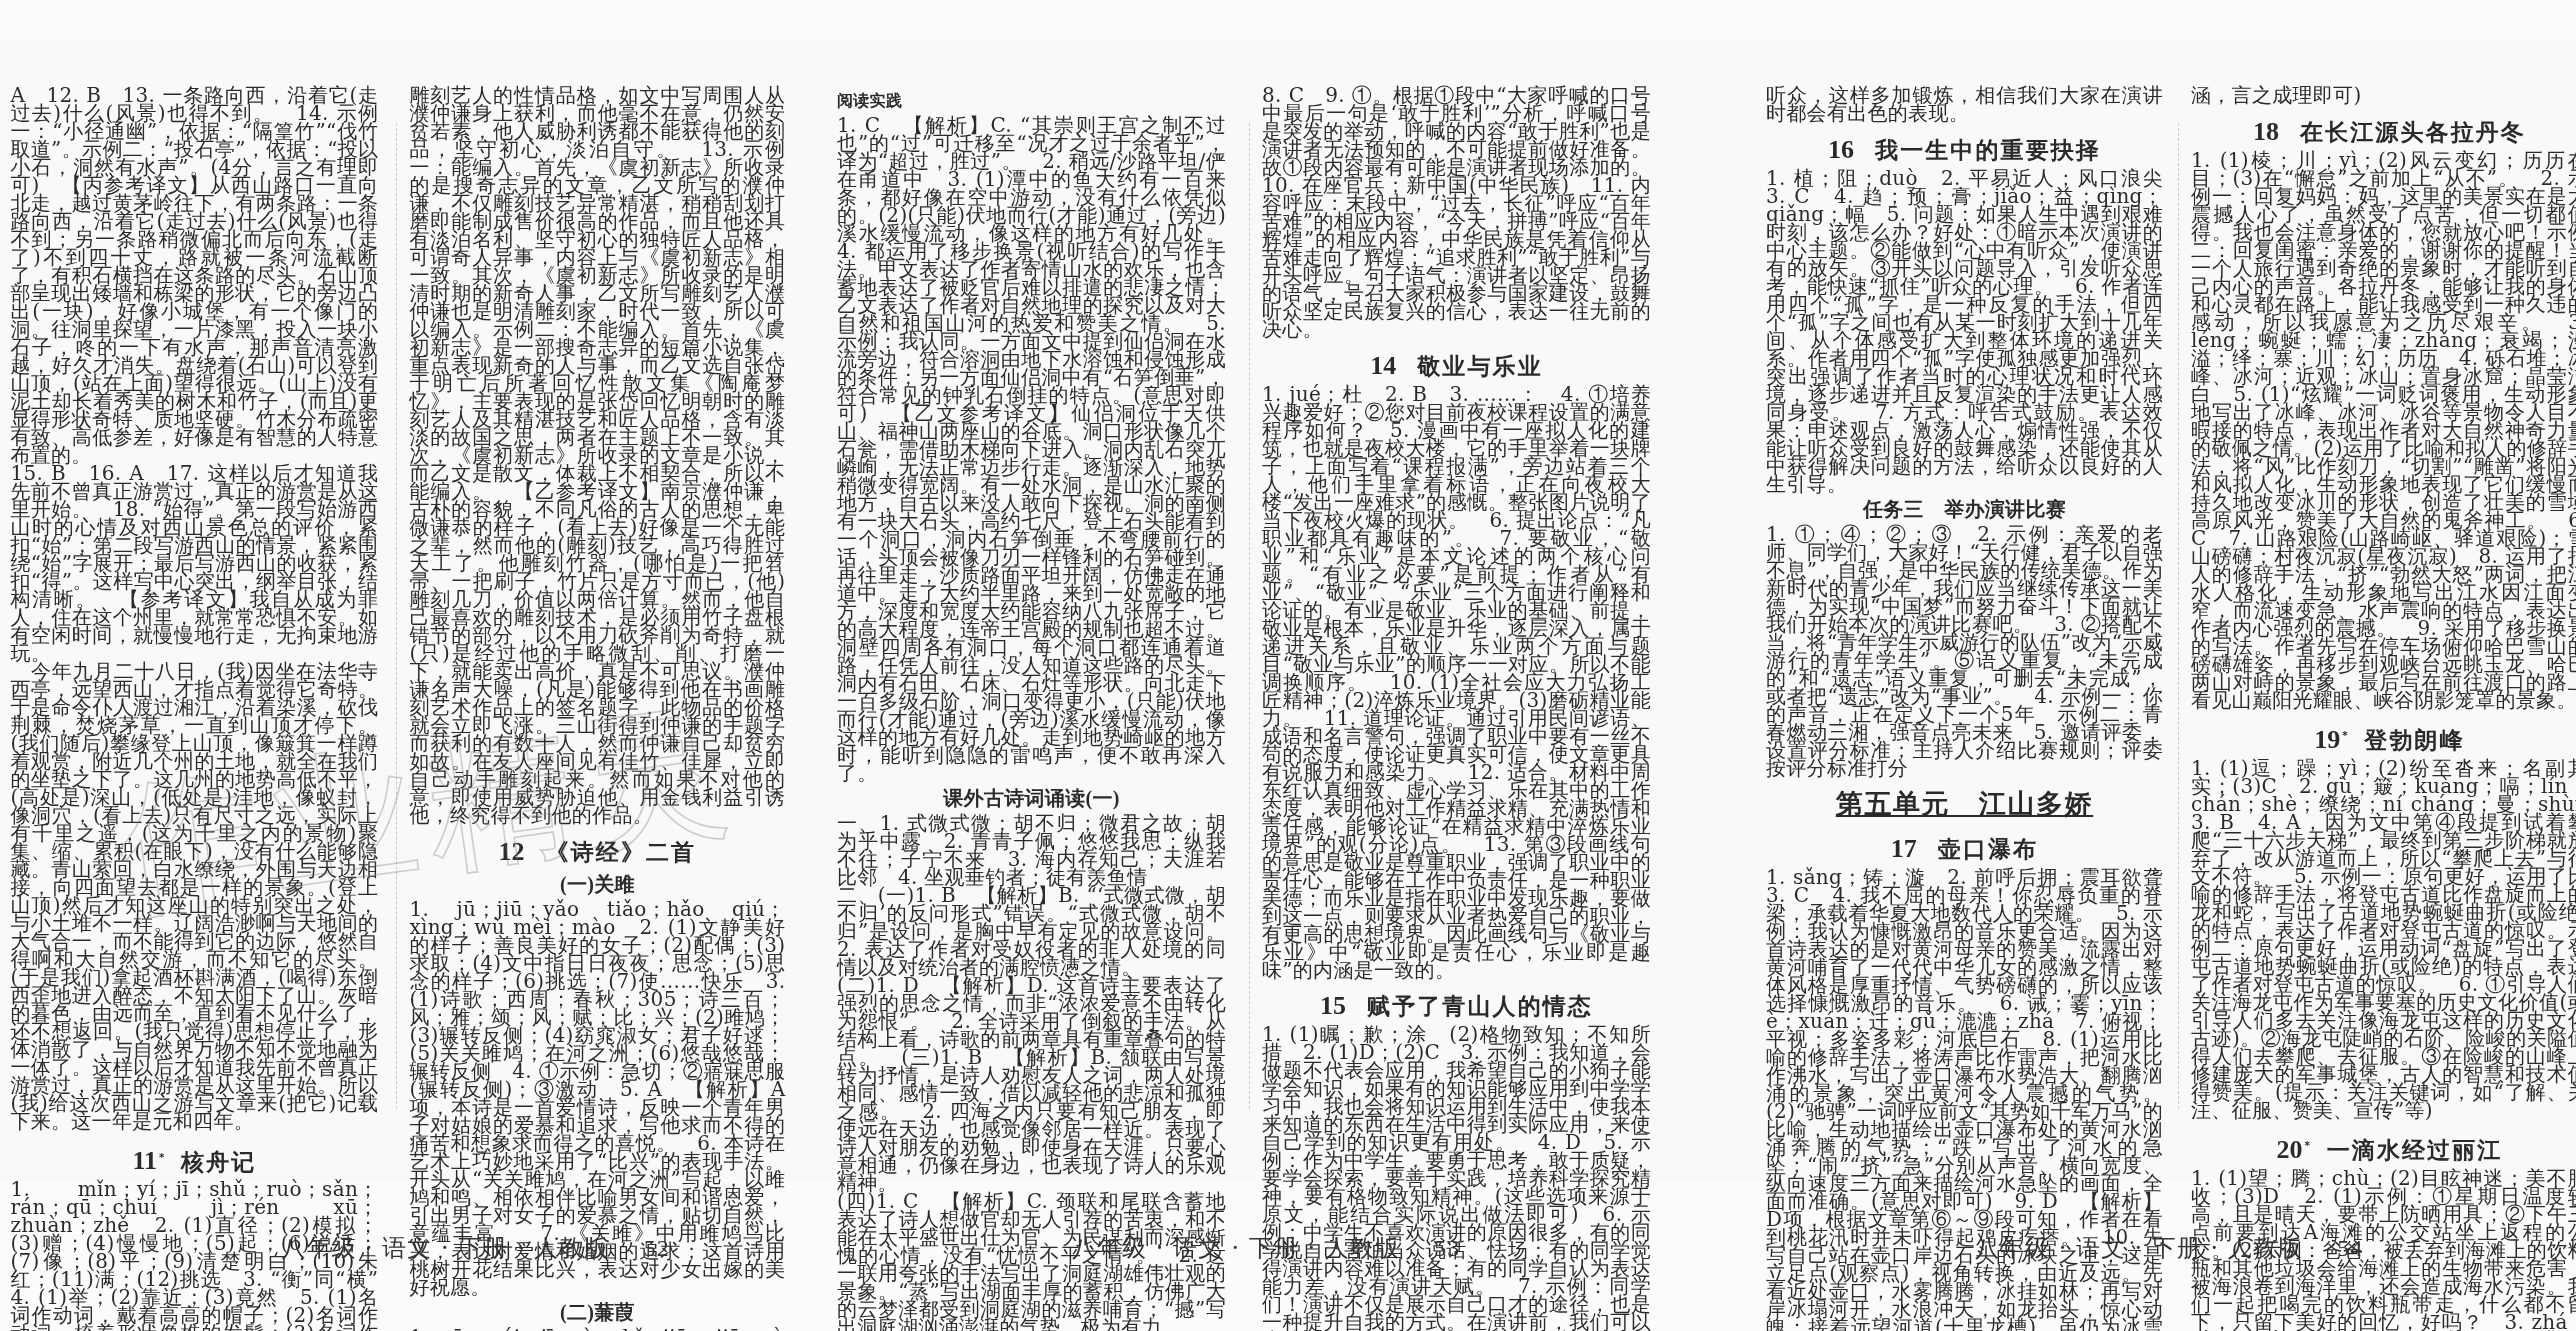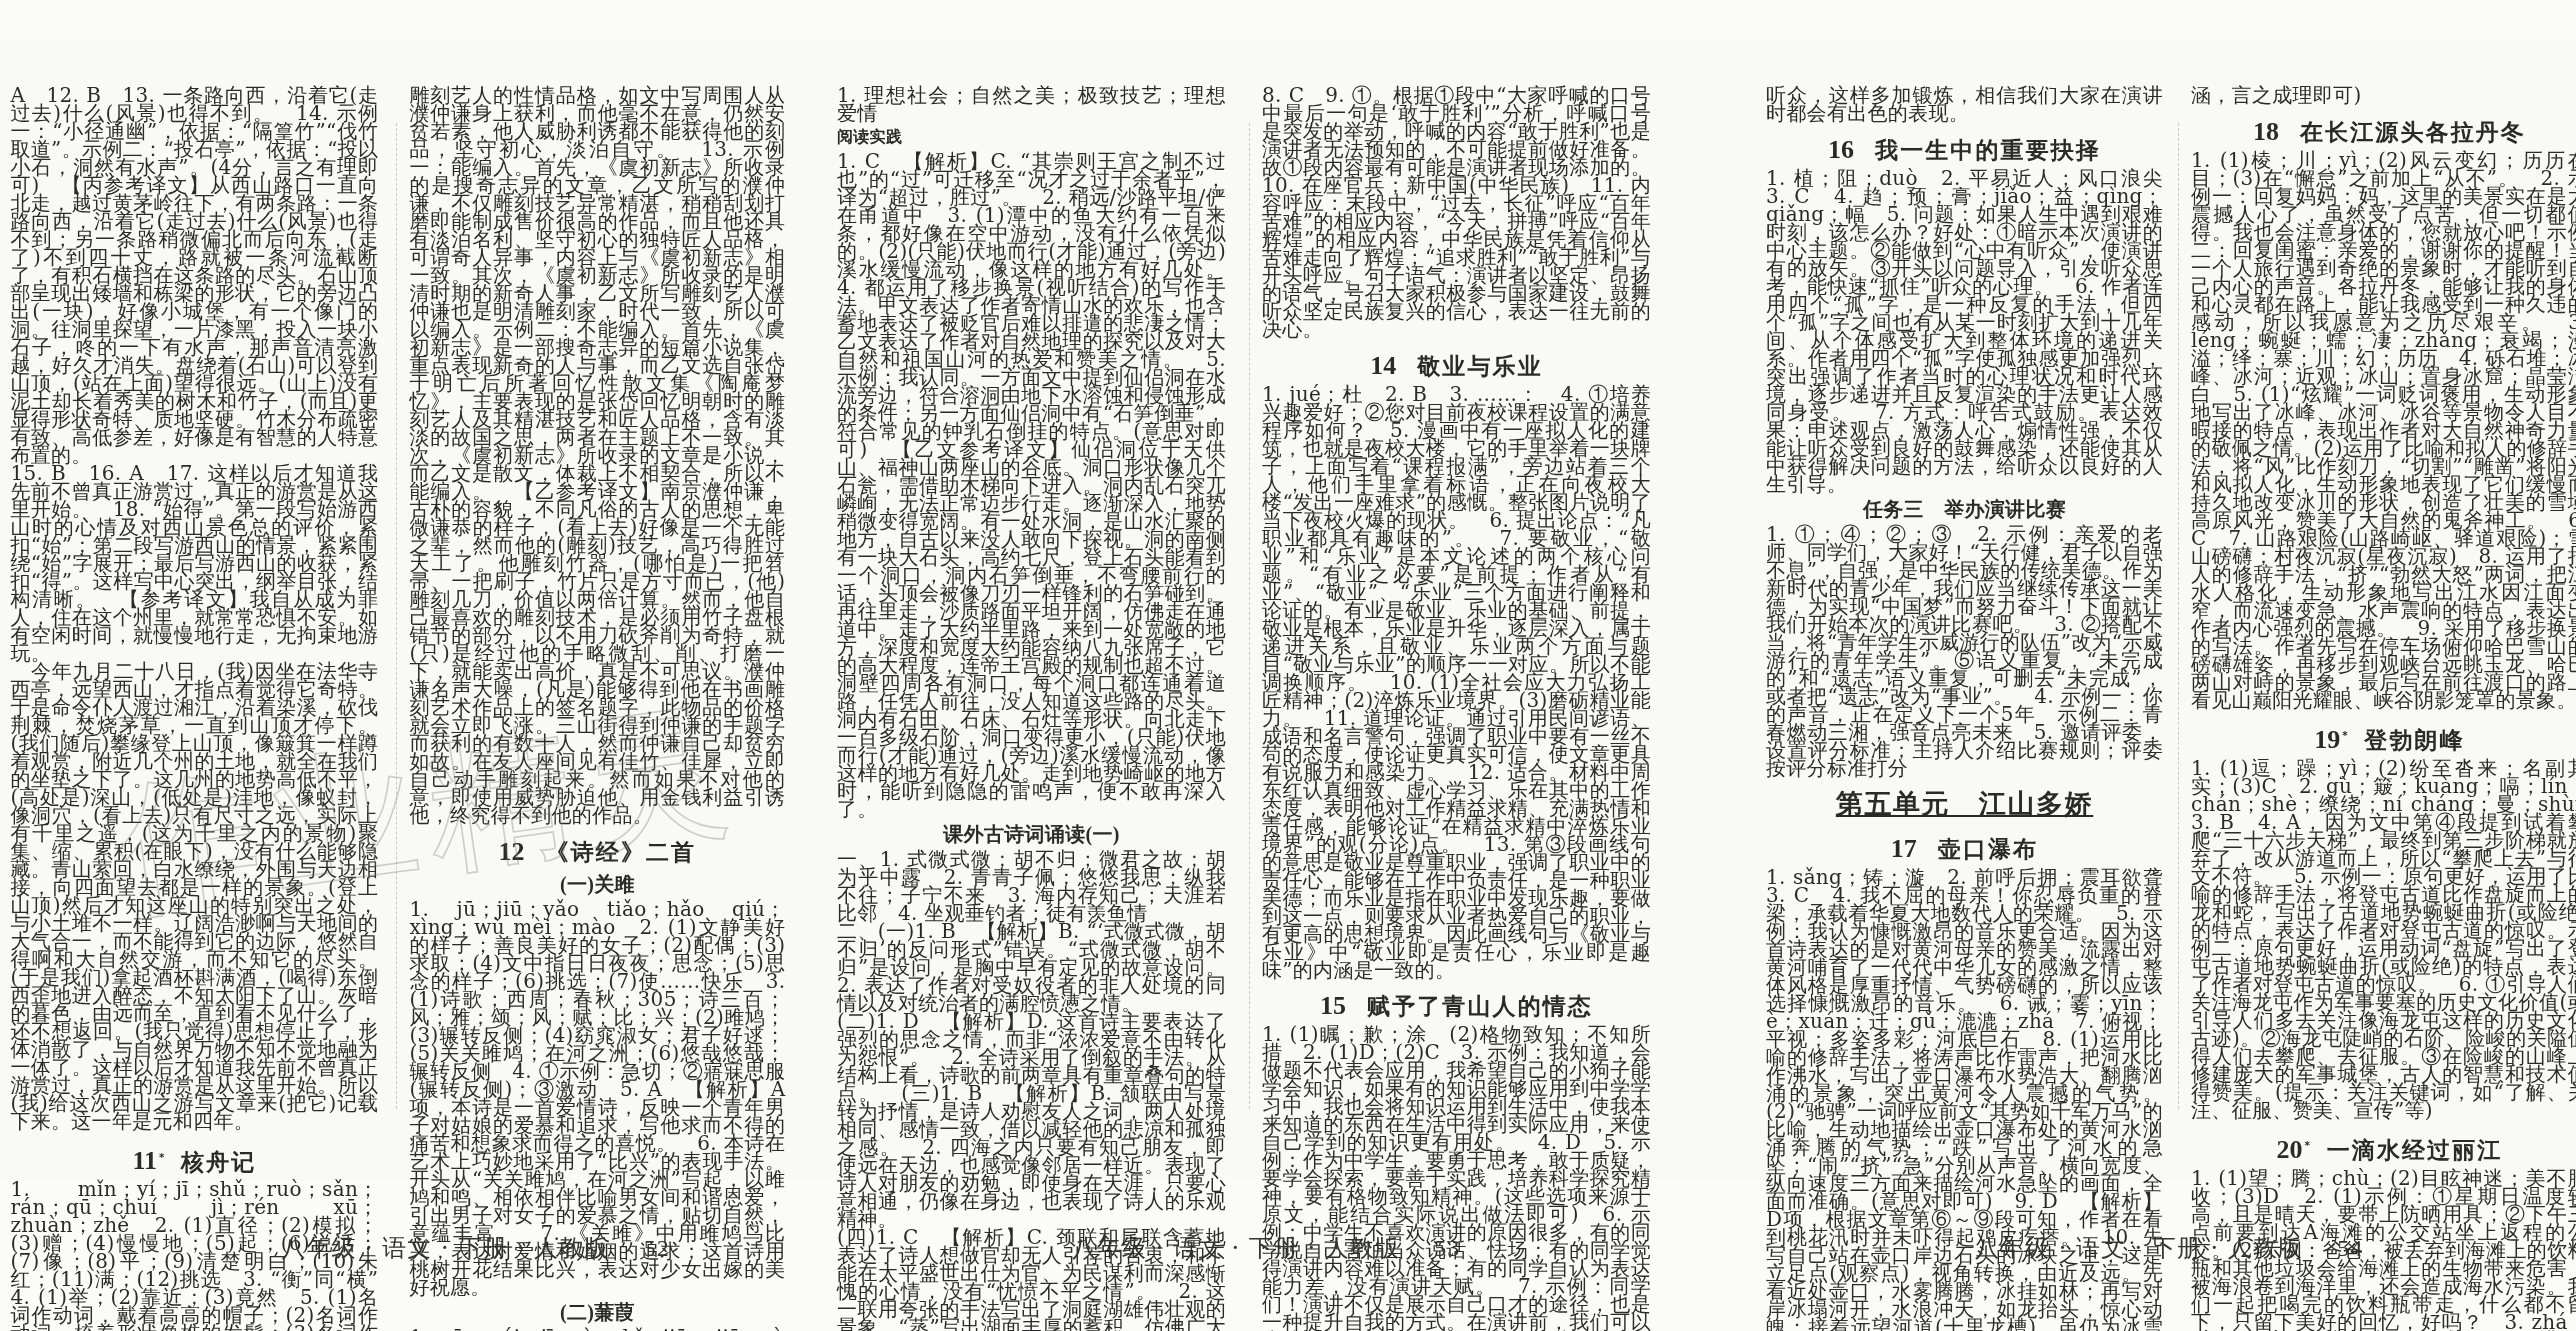--- a/index.html
+++ b/index.html
@@ -47,21 +47,20 @@
       </div>
     <div class="footer" style="left:271px;">
       <span>八年级 · 语文 · 下册 · 人教版</span>
       <span class="pg">52</span>
     </div>
     <div class="watermark" style="left:104px;top:626px;">作业精灵</div>
   </div>
 
   <div class="page" id="page1" style="left:837px;width:840px;">
     <div class="col" style="left:0;width:389px;">
-        <p class="txt">1. 理想社会；自然之美；极致技艺；理想爱情</p>
         <div class="h-sec">阅读实践</div>
         <p class="txt">1. C　【解析】C. “其崇则王宫之制不过也”的“过”可迁移至“况才之过于余者乎”，译为“超过，胜过”。　2. 稍远/沙路平坦/俨在甬道中　3. (1)潭中的鱼大约有一百来条，都好像在空中游动，没有什么依凭似的。(2)(只能)伏地而行(才能)通过，(旁边)溪水缓慢流动，像这样的地方有好几处。　4. 都运用了移步换景(视听结合)的写作手法。甲文表达了作者寄情山水的欢乐，也含蓄地表达了被贬官后难以排遣的悲凄之情；乙文表达了作者对自然地理的探究以及对大自然和祖国山河的热爱和赞美之情。　5. 示例：我认同。一方面文中提到仙侣洞在水流旁边，符合溶洞由地下水溶蚀和侵蚀形成的条件；另一方面仙侣洞中有“石笋倒垂”，符合常见的钟乳石倒挂的特点。(意思对即可)　【乙文参考译文】仙侣洞位于天供山、福神山两座山的谷底。洞口形状像几个石瓮，需借助木梯向下进入。洞内乱石突兀嶙峋，无法正常迈步行走。逐渐深入，地势稍微变得宽阔。有一处水洞，是山水汇聚的地方，自古以来没人敢向下探视。洞的南侧有一块大石头，高约七尺，登上石头能看到一个洞口，洞内石笋倒垂，不弯腰前行的话，头顶会被像刀刃一样锋利的石笋碰到。再往里走，沙质路面平坦开阔，仿佛走在通道中。走了大约半里路，来到一处宽敞的地方，深度和宽度大约能容纳八九张席子，它的高大程度，连帝王宫殿的规制也超不过。洞壁四周各有洞口，每个洞口都连通着道路，任凭人前往，没人知道这些路的尽头。洞内有石田、石床、石灶等形状。向北走下一百多级石阶，洞口变得更小，(只能)伏地而行(才能)通过，(旁边)溪水缓慢流动，像这样的地方有好几处。走到地势崎岖的地方时，能听到隐隐的雷鸣声，便不敢再深入了。</p>
         <div class="h-sub">课外古诗词诵读(一)</div>
         <p class="txt">一、1. 式微式微；胡不归；微君之故；胡为乎中露　2. 青青子佩；悠悠我思；纵我不往；子宁不来　3. 海内存知己；天涯若比邻　4. 坐观垂钓者；徒有羡鱼情</p>
         <p class="txt">二、(一)1. B　【解析】B. “‘式微式微，胡不归’的反问形式”错误。“式微式微，胡不归”是设问，是胸中早有定见的故意设问。　2. 表达了作者对受奴役者的非人处境的同情以及对统治者的满腔愤懑之情。</p>
         <p class="txt">(二)1. D　【解析】D. 这首诗主要表达了强烈的思念之情，而非“浓浓爱意不由转化为怨恨”。　2. 全诗采用了倒叙的手法。从结构上看，诗歌的前两章具有重章叠句的特点。　(三)1. B　【解析】B. 颔联由写景转为抒情，是诗人劝慰友人之词，两人处境相同、感情一致，借以减轻他的悲凉和孤独之感。　2. 四海之内只要有知己朋友，即使远在天边，也感觉像邻居一样近。表现了诗人对朋友的劝勉，即使身在天涯，只要心意相通，仍像在身边，也表现了诗人的乐观精神。</p>
         <p class="txt">(四)1. C　【解析】C. 颈联和尾联含蓄地表达了诗人想做官却无人引荐的苦衷，和不能在太平盛世出仕为官、为民谋利而深感惭愧的心情，没有“忧愤不平之情”。　2. 这一联用夸张的手法写出了洞庭湖雄伟壮观的景象。“蒸”写出湖面丰厚的蓄积，仿佛广大的云梦泽都受到洞庭湖的滋养哺育；“撼”写出洞庭湖汹涌澎湃的气势，极为有力。</p>
       </div>
     <div class="divider" style="left:412px;"></div>
     <div class="col" style="left:425px;width:389px;">

